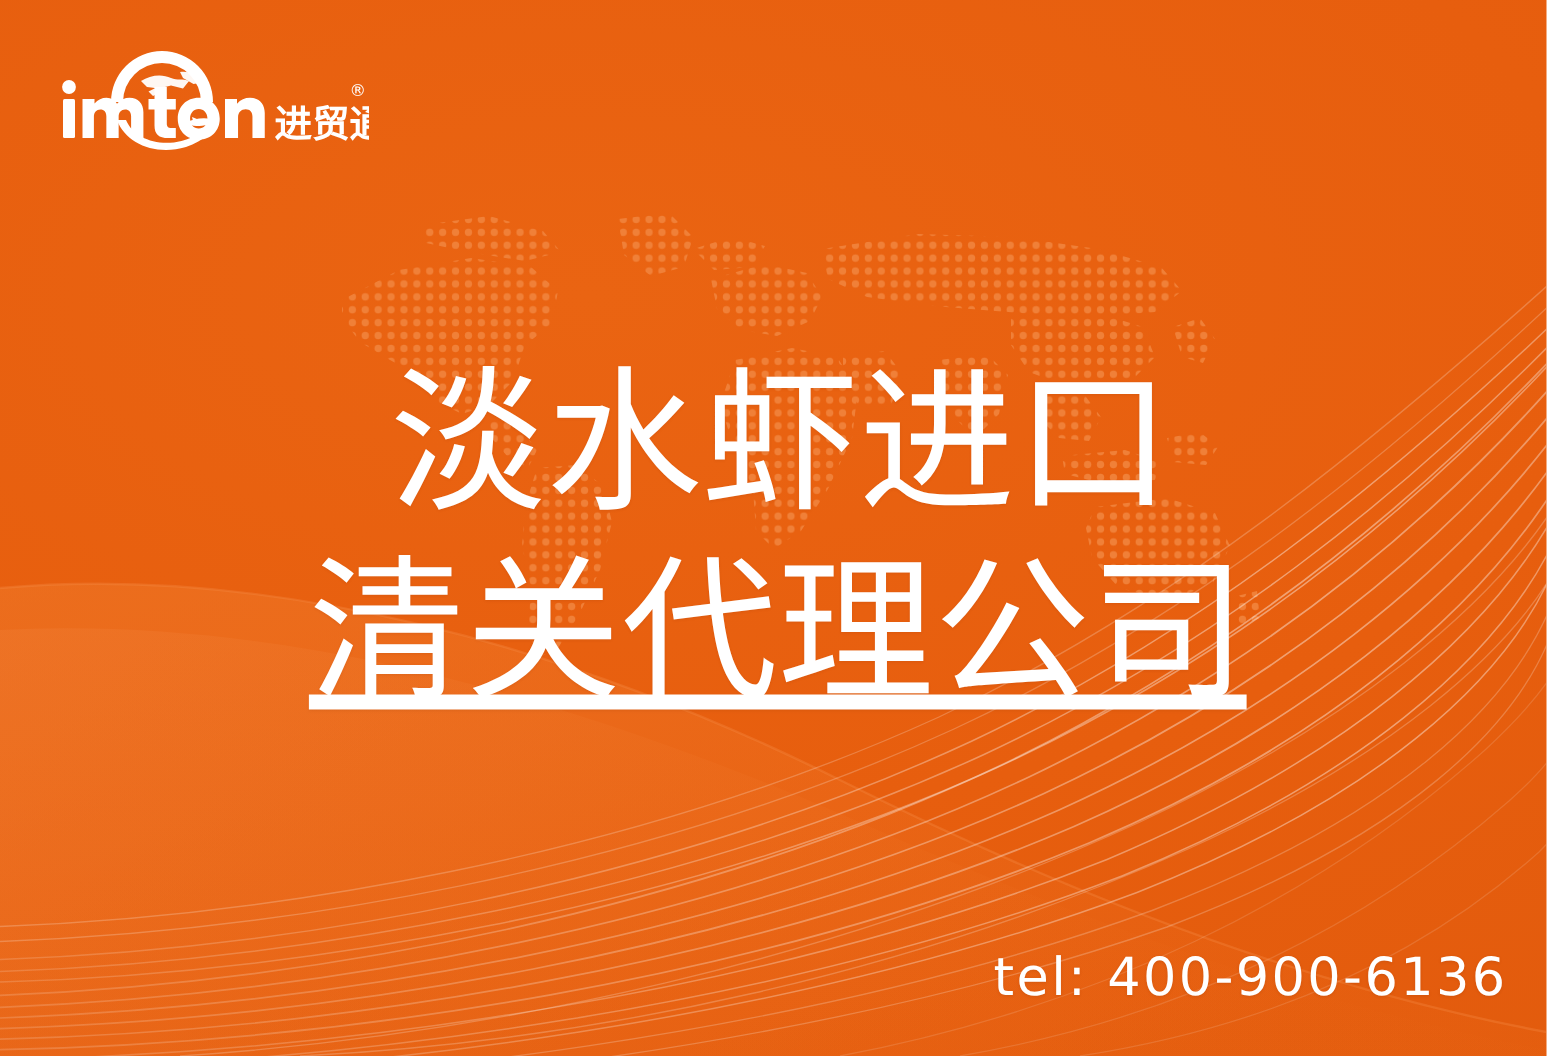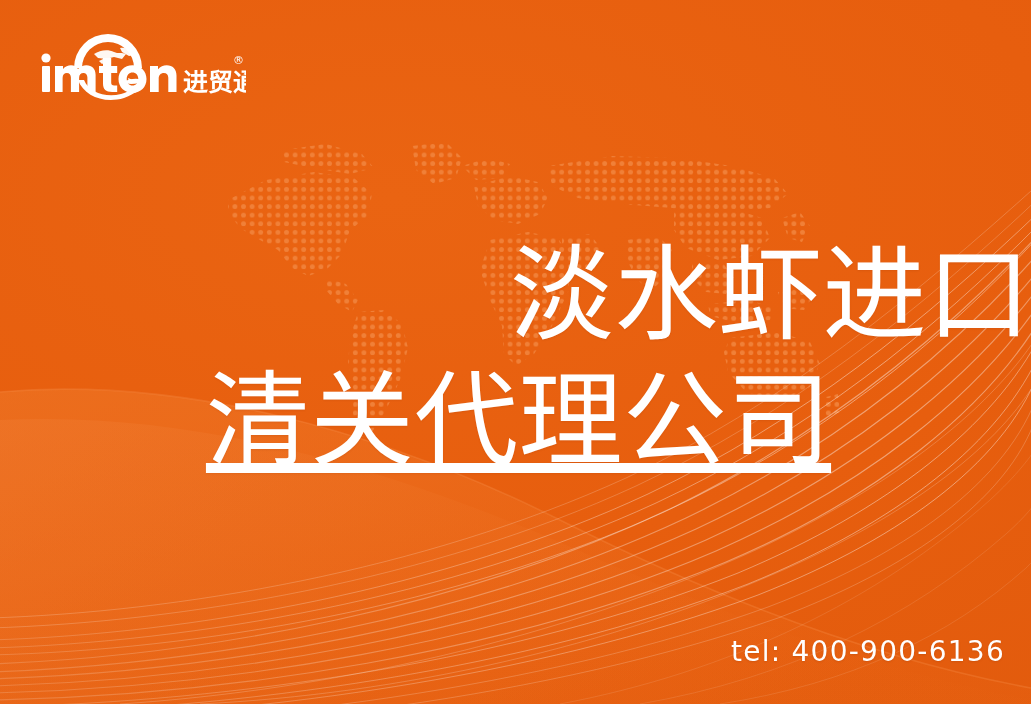--- a/index.html
+++ b/index.html
@@ -81,32 +81,32 @@
     font-weight: 400;
     letter-spacing: 0.012em;
   }
   .headline .line {
     display: block;
     font-size: 104px;
     line-height: 126px;
     white-space: nowrap;
     text-shadow: 0 1px 2px rgba(120, 45, 0, 0.12);
   }
-  .headline .line-1 { padding-left: 10px; text-align: right; }
+  .headline .line-1 { padding-left: 10px; }
   .headline .line-2 { padding-left: 6px; text-decoration: underline; }
 
   
   .tel {
     position: absolute;
     right: 26px;
     bottom: 36px;
     z-index: 7;
     color: #ffffff;
     font-family: "DejaVu Sans", "Liberation Sans", sans-serif;
-    font-size: 28px;
+    font-size: 35px;
     line-height: 32px;
     letter-spacing: 0.045em;
     white-space: nowrap;
     text-shadow: 0 1px 2px rgba(120, 45, 0, 0.18);
   }
 </style>
 </head>
 <body>
 
 <div id="banner">

